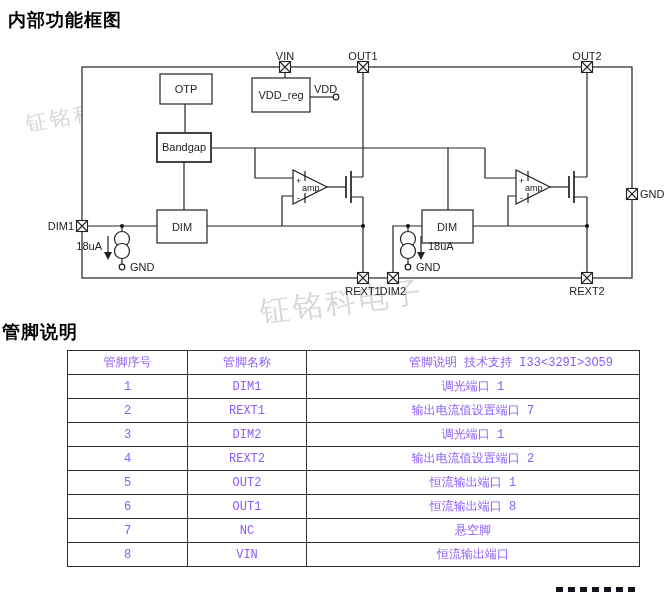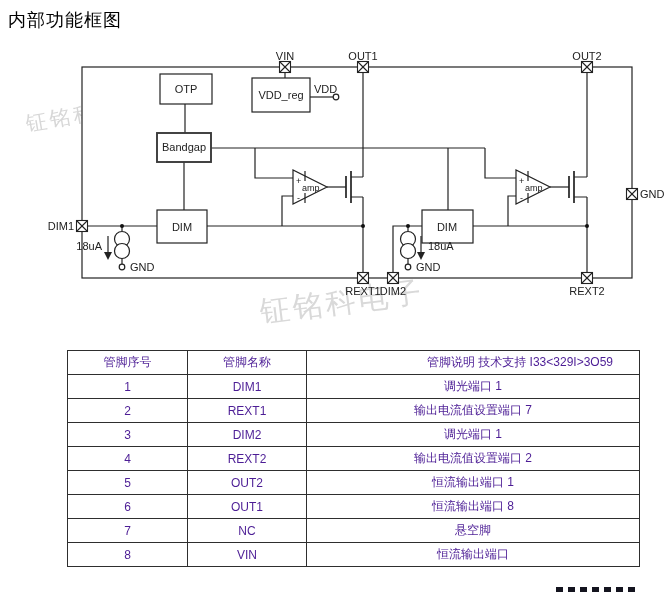--- a/index.html
+++ b/index.html
@@ -1,19 +1,19 @@
 <!DOCTYPE html>
 <html><head>
 <meta charset="utf-8">
 <style>
   html,body{margin:0;padding:0;background:#fff;}
   #page{position:relative;width:667px;height:609px;background:#fff;overflow:hidden;
         font-family:"Liberation Sans","DejaVu Sans",sans-serif;color:#222;}
   .abs{position:absolute;}
-  .doc-title{font-size:18px;font-weight:normal;color:#000;letter-spacing:1px;}
+  .doc-title{font-size:18px;font-weight:bold;color:#000;letter-spacing:1px;}
   .watermark{color:#d7d7d7;letter-spacing:3px;white-space:nowrap;pointer-events:none;
              transform-origin:left center;user-select:none;}
   .wm-left{left:26px;top:110px;font-size:21px;transform:rotate(-10deg);}
   .wm-right{left:494px;top:110px;font-size:24px;transform:rotate(-13deg);color:#dcdcdc;}
   .wm-center{left:260px;top:292px;font-size:30px;transform:rotate(-7deg);color:#d9d9d9;}
   svg{position:absolute;left:0;top:0;}
   svg text{font-family:"Liberation Sans","DejaVu Sans",sans-serif;font-size:11px;fill:#222;}
   .wire{stroke:#222;stroke-width:1.2;fill:none;}
   .box{fill:#fff;stroke:#222;stroke-width:1.2;}
   .box-thick{fill:#fff;stroke:#3a3a3a;stroke-width:1.9;}
@@ -21,22 +21,22 @@
   .dot{fill:#111;stroke:none;}
   .oc{fill:#fff;stroke:#222;stroke-width:1.2;}
   .bar{stroke:#222;stroke-width:1.7;fill:none;}
   .arrowline{stroke:#222;stroke-width:1.2;}
   .arrowhead{fill:#222;stroke:none;}
   .amp-label{font-size:9px;}
   .sign{font-size:9px;}
   
   #pin-table-wrap{left:67px;top:350px;}
   table{border-collapse:collapse;table-layout:fixed;}
-  td,th{border:1px solid #2e2e2e;font-size:12px;font-weight:normal;color:#4c1d95;
-        text-align:center;padding:0;height:23px;overflow:hidden;white-space:nowrap;}
+  td,th{border:1px solid #2e2e2e;font-size:12px;font-weight:normal;color:#8b5cf6;
+        text-align:center;padding:0;height:23px;overflow:hidden;white-space:nowrap;font-family:Liberation Mono, monospace;}
   th.desc-head{text-align:right;padding-right:26px;}
   .c1{width:120px;} .c2{width:119px;} .c3{width:333px;}
   .section-title{font-size:18px;font-weight:bold;color:#000;letter-spacing:1px;}
   #clipped-frag{left:556px;top:587px;width:84px;height:5px;
     background:repeating-linear-gradient(90deg,#14141f 0 7px,transparent 7px 12px);}
 </style>
 </head>
 <body>
 
 <div id="page">
@@ -197,20 +197,21 @@
     </g>
     <g>
       <rect class="pin" x="581.5" y="272.5" width="11" height="11"></rect>
       <line class="pin" x1="581.5" y1="272.5" x2="592.5" y2="283.5"></line>
         <line class="pin" x1="592.5" y1="272.5" x2="581.5" y2="283.5"></line>
       <text x="587" y="295" text-anchor="middle">REXT2</text>
     </g>
   </svg>
 
   <div class="abs doc-title" style="left:8px;top:8px;">内部功能框图</div>
+  <div class="abs section-title" style="left:2px;top:320px;">管脚说明</div>
 
   <div class="abs" id="pin-table-wrap">
     <table>
       <colgroup>
           <col class="c1">
           <col class="c2">
           <col class="c3">
         </colgroup>
       <tbody>
           <tr>

